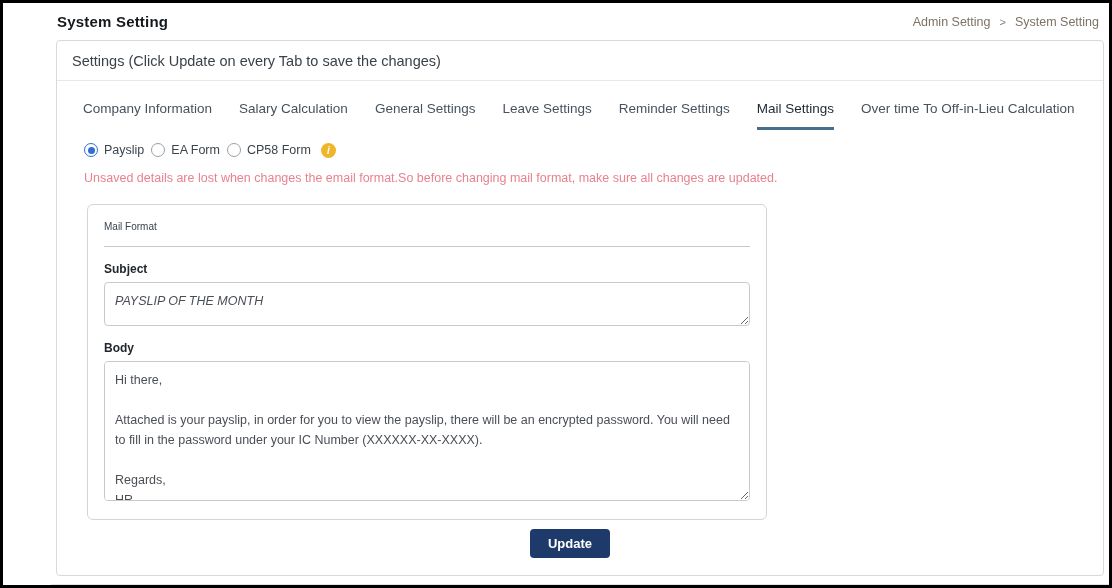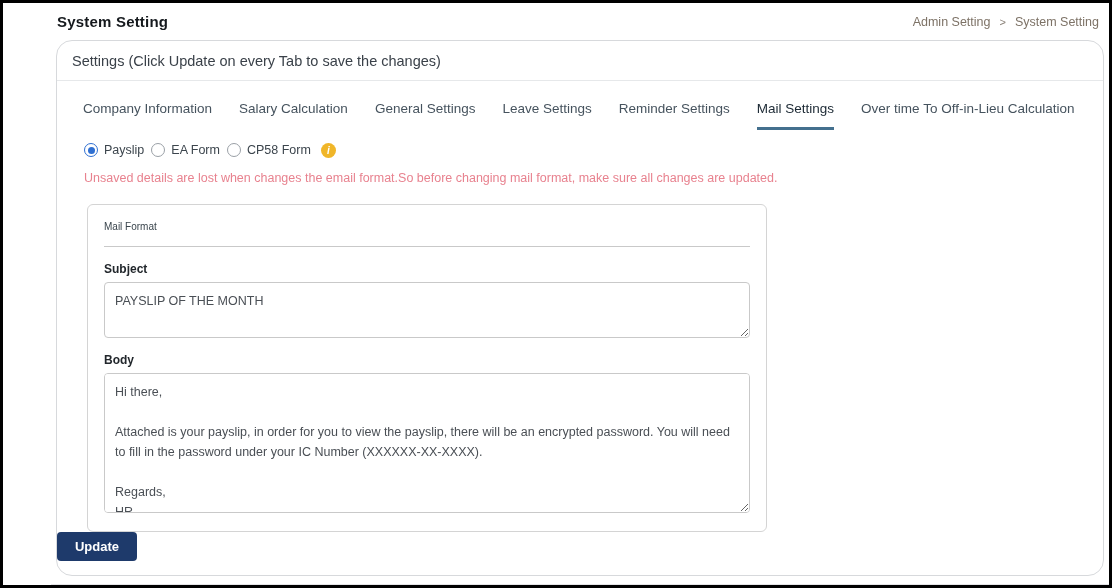--- a/index.html
+++ b/index.html
@@ -27,21 +27,21 @@
   }
   .breadcrumb { display: flex; align-items: center; gap: 9px; font-size: 12.5px; color: #7d7266; }
   .breadcrumb .crumb { cursor: pointer; }
   .breadcrumb .sep { color: #8a8178; font-size: 11px; }
 
   
   .main-card {
     margin: 2px 5px 0 5px;
     background: #fff;
     border: 1px solid #d7d9dc;
-    border-radius: 16px;
+    border-radius: 4px;
     height: 536px;
     display: flex; flex-direction: column;
     position: relative;
   }
   .card-heading {
     padding: 12px 15px 11px 15px;
     font-size: 14.5px; color: #3a4149;
     border-bottom: 1px solid #e6e8ea;
   }
   .tabs {
@@ -97,26 +97,26 @@
     border: 1px solid #c9c9c9;
     border-radius: 4px;
     padding: 8px 10px;
     font-family: "Liberation Sans", sans-serif;
     font-size: 12.5px; color: #4a4f55;
     line-height: 1.6;
     resize: both;
     outline: none;
     background: #fff;
   }
-  #subject-input { height: 56px; }
+  #subject-input { height: 44px; font-style: italic; }
   #body-input { height: 140px; }
 
   .update-row {
     margin-top: auto;
-    display: flex; justify-content: flex-start;
+    display: flex; justify-content: center;
     padding: 0 20px 17px 0;
   }
   .update-btn {
     min-width: 80px; height: 29px;
     background: #1e3a6b; color: #fff;
     border: none; border-radius: 4px;
     font-family: "Liberation Sans", sans-serif;
     font-size: 13px; font-weight: 700;
     cursor: pointer;
     padding: 0 16px;

